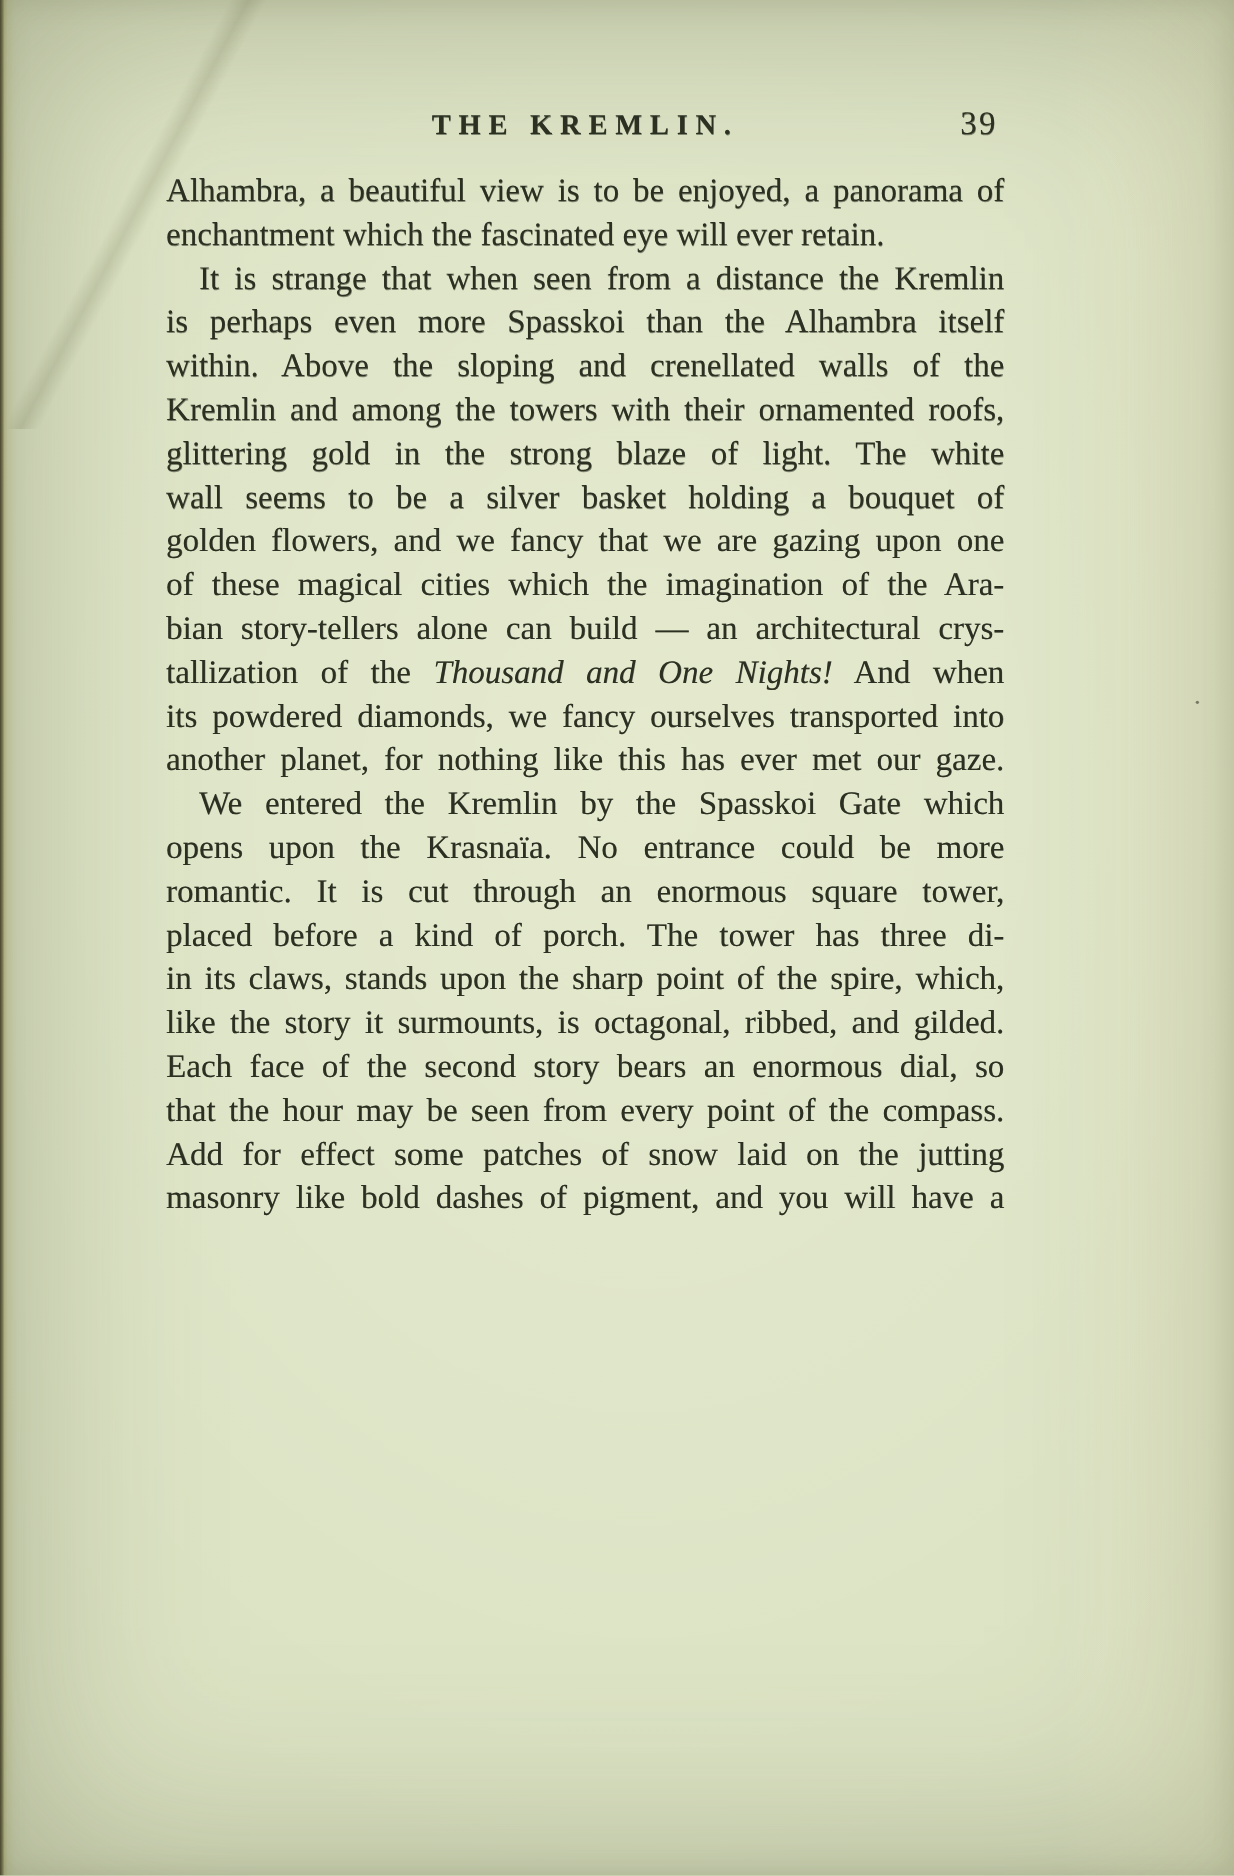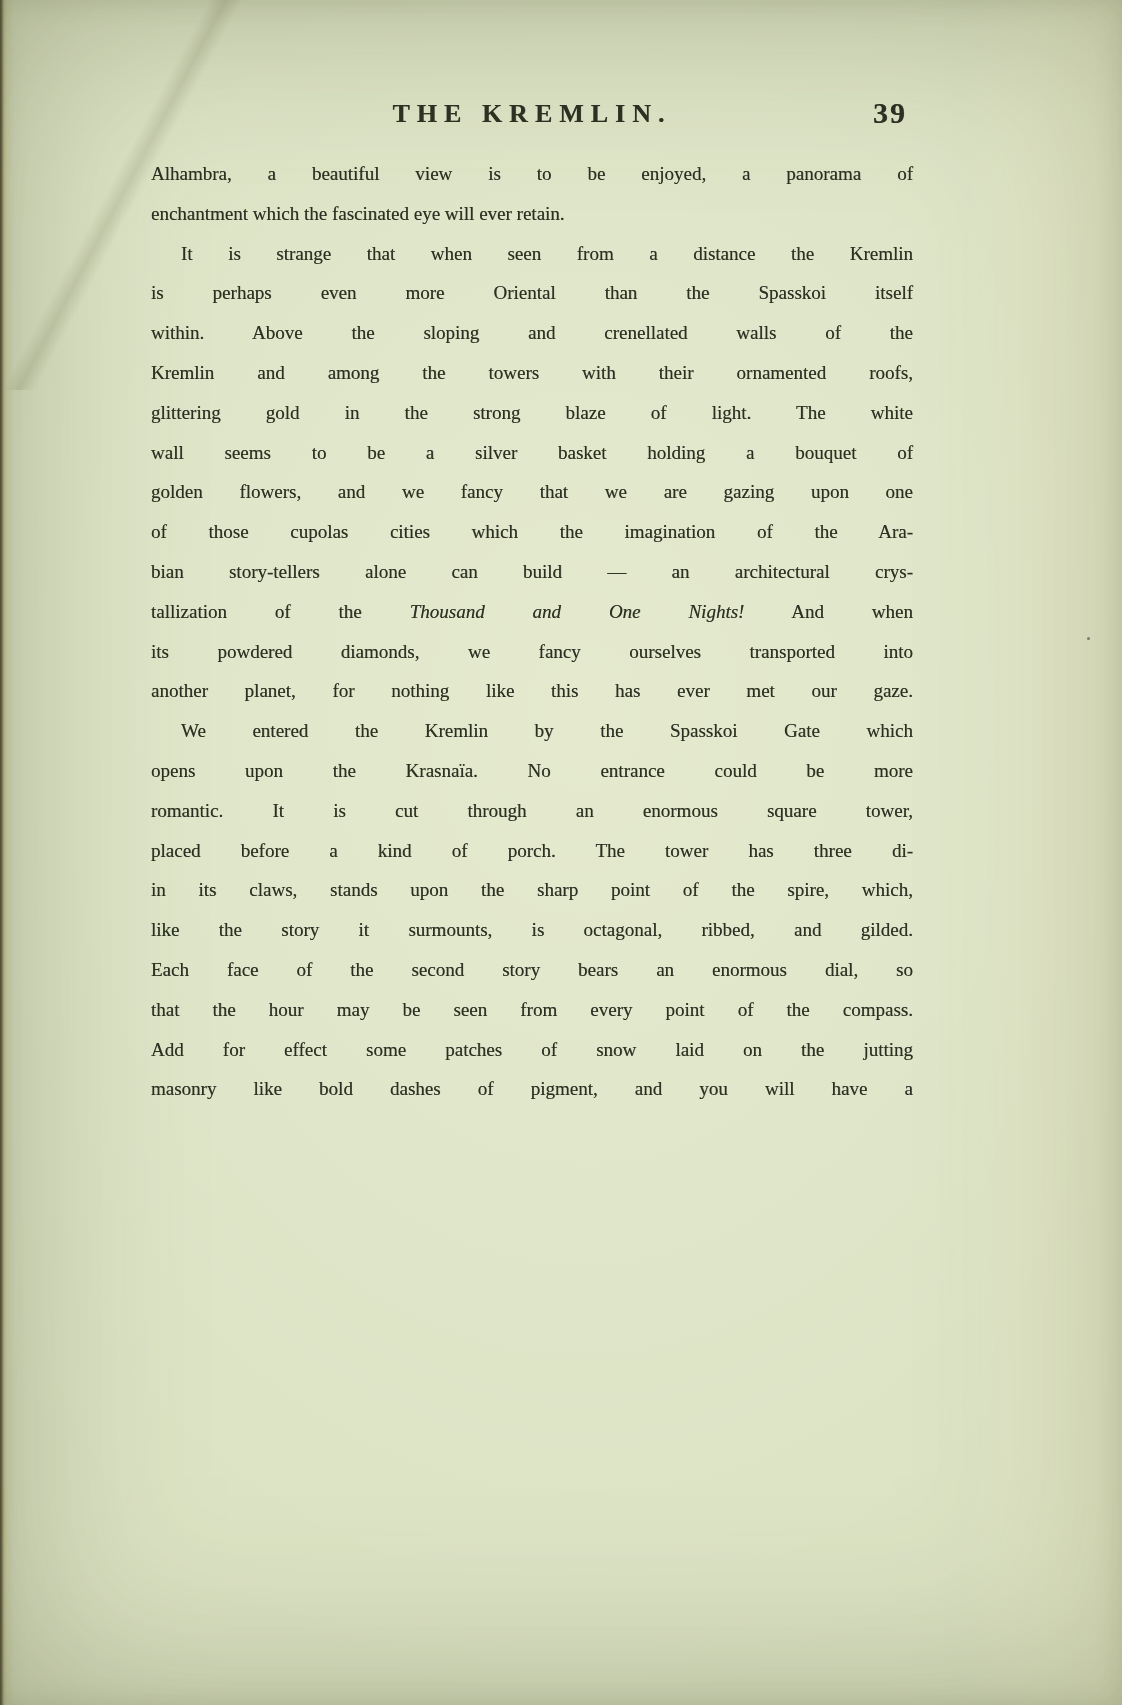--- a/index.html
+++ b/index.html
@@ -41,25 +41,25 @@
     position: relative; margin-top: 99px; height: 38px;
     text-shadow: 0.3px 0.3px 0.5px rgba(35,40,25,0.5);
   }
   .header-title {
     text-align: center;
     font-size: 26px; font-weight: 700;
     letter-spacing: 7px;
   }
   .page-number {
     position: absolute; right: 6px; top: -3px;
-    font-size: 30px; letter-spacing: 2px; font-weight: 700; margin-left: 10px;
+    font-size: 30px; letter-spacing: 2px; font-weight: 400; margin-left: 10px;
   }
   .body-text {
     margin-top: 17px;
-    font-size: 19px;
+    font-size: 30px;
     line-height: 39.8px;
     text-shadow: 0.3px 0.3px 0.5px rgba(35,40,25,0.5);
   }
   .line { text-align: justify; text-align-last: left; }
   .line.just { text-align-last: justify; }
   .line.indent { text-indent: 30px; }
   .it { font-style: italic; }
 </style>
 </head>
 <body>
@@ -71,27 +71,27 @@
 <div class="page-column">
   <div class="page-header">
     <div class="header-title">THE KREMLIN.</div>
     <div class="page-number">39</div>
   </div>
 
   <div class="body-text" id="body-text">
       <div class="line just"><span>Alhambra, a beautiful view is to be enjoyed, a panorama of</span></div>
       <div class="line"><span>enchantment which the fascinated eye will ever retain.</span></div>
       <div class="line just indent"><span>It is strange that when seen from a distance the Kremlin</span></div>
-      <div class="line just"><span>is perhaps even more Oriental than the Spasskoi itself</span></div>
+      <div class="line just"><span>is perhaps even more Spasskoi than the Alhambra itself</span></div>
       <div class="line just"><span>within.  Above the sloping and crenellated walls of the</span></div>
       <div class="line just"><span>Kremlin and among the towers with their ornamented roofs,</span></div>
       <div class="line just"><span>glittering gold in the strong blaze of light.  The white</span></div>
       <div class="line just"><span>wall seems to be a silver basket holding a bouquet of</span></div>
       <div class="line just"><span>golden flowers, and we fancy that we are gazing upon one</span></div>
-      <div class="line just"><span>of those cupolas cities which the imagination of the Ara-</span></div>
+      <div class="line just"><span>of these magical cities which the imagination of the Ara-</span></div>
       <div class="line just"><span>bian story-tellers alone can build — an architectural crys-</span></div>
       <div class="line just"><span>tallization of the </span><span class="it">Thousand and One Nights!</span><span> And when</span></div>
       <div class="line just"><span>its powdered diamonds, we fancy ourselves transported into</span></div>
       <div class="line just"><span>another planet, for nothing like this has ever met our gaze.</span></div>
       <div class="line just indent"><span>We entered the Kremlin by the Spasskoi Gate which</span></div>
       <div class="line just"><span>opens upon the Krasnaïa.  No entrance could be more</span></div>
       <div class="line just"><span>romantic.  It is cut through an enormous square tower,</span></div>
       <div class="line just"><span>placed before a kind of porch.  The tower has three di-</span></div>
       <div class="line just"><span>in its claws, stands upon the sharp point of the spire, which,</span></div>
       <div class="line just"><span>like the story it surmounts, is octagonal, ribbed, and gilded.</span></div>

